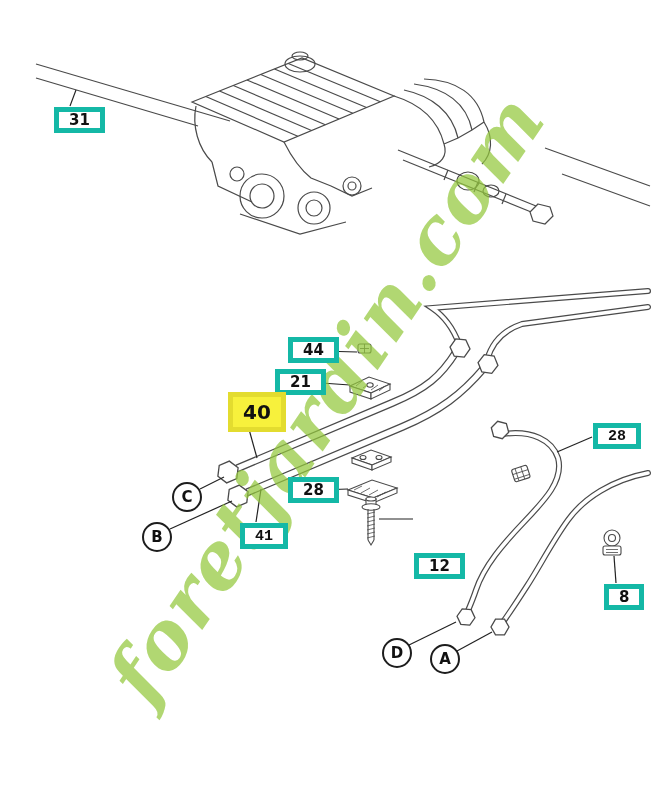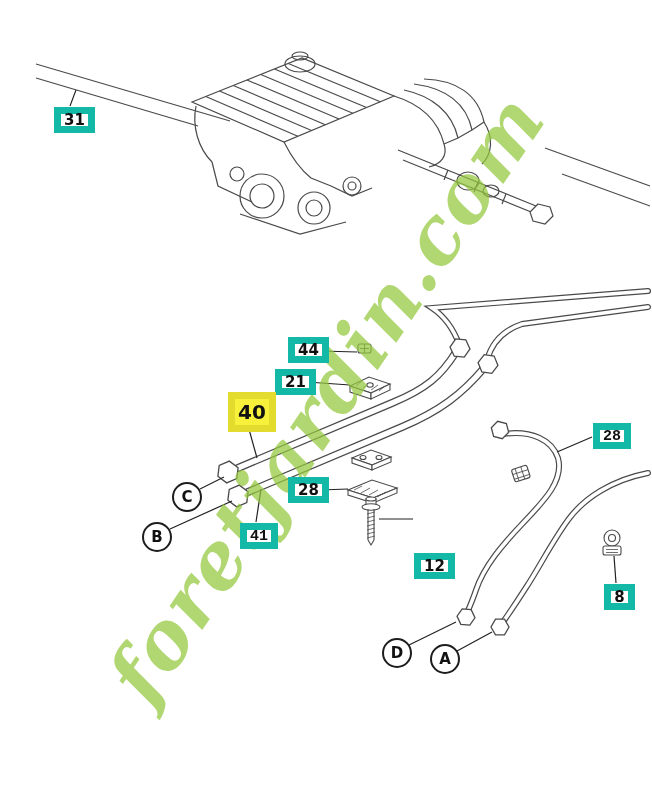--- a/index.html
+++ b/index.html
@@ -20,22 +20,22 @@
   
   .watermark{
     position:absolute;left:-34px;top:352px;width:720px;text-align:center;
     transform:rotate(-56deg);font-family:"DejaVu Serif","Liberation Serif",serif;
     font-style:italic;font-weight:bold;font-size:78px;letter-spacing:2px;
     color:#94c83d;opacity:.72;white-space:nowrap;pointer-events:none;z-index:3;
   }
   
   .plabel{
     position:absolute;z-index:5;display:flex;align-items:center;justify-content:center;
-    min-width:31px;height:26px;padding:0 3px;box-sizing:border-box;
-    background:#ffffff;border:7px solid #14b8a6;
+    min-width:31px;height:26px;padding:0 10px;box-sizing:border-box;
+    background:#ffffff;border:5px solid #14b8a6;
     font-weight:bold;font-size:15px;color:#111;cursor:pointer;
   }
   .plabel.hl{
     background:#f7f13c;border-color:#e3dc2f;min-width:38px;height:40px;font-size:20px;
   }
   
   .letter{
     position:absolute;z-index:5;width:30px;height:30px;border-radius:50%;
     background:#fff;border:2px solid #1d1d1d;box-sizing:border-box;
     display:flex;align-items:center;justify-content:center;

